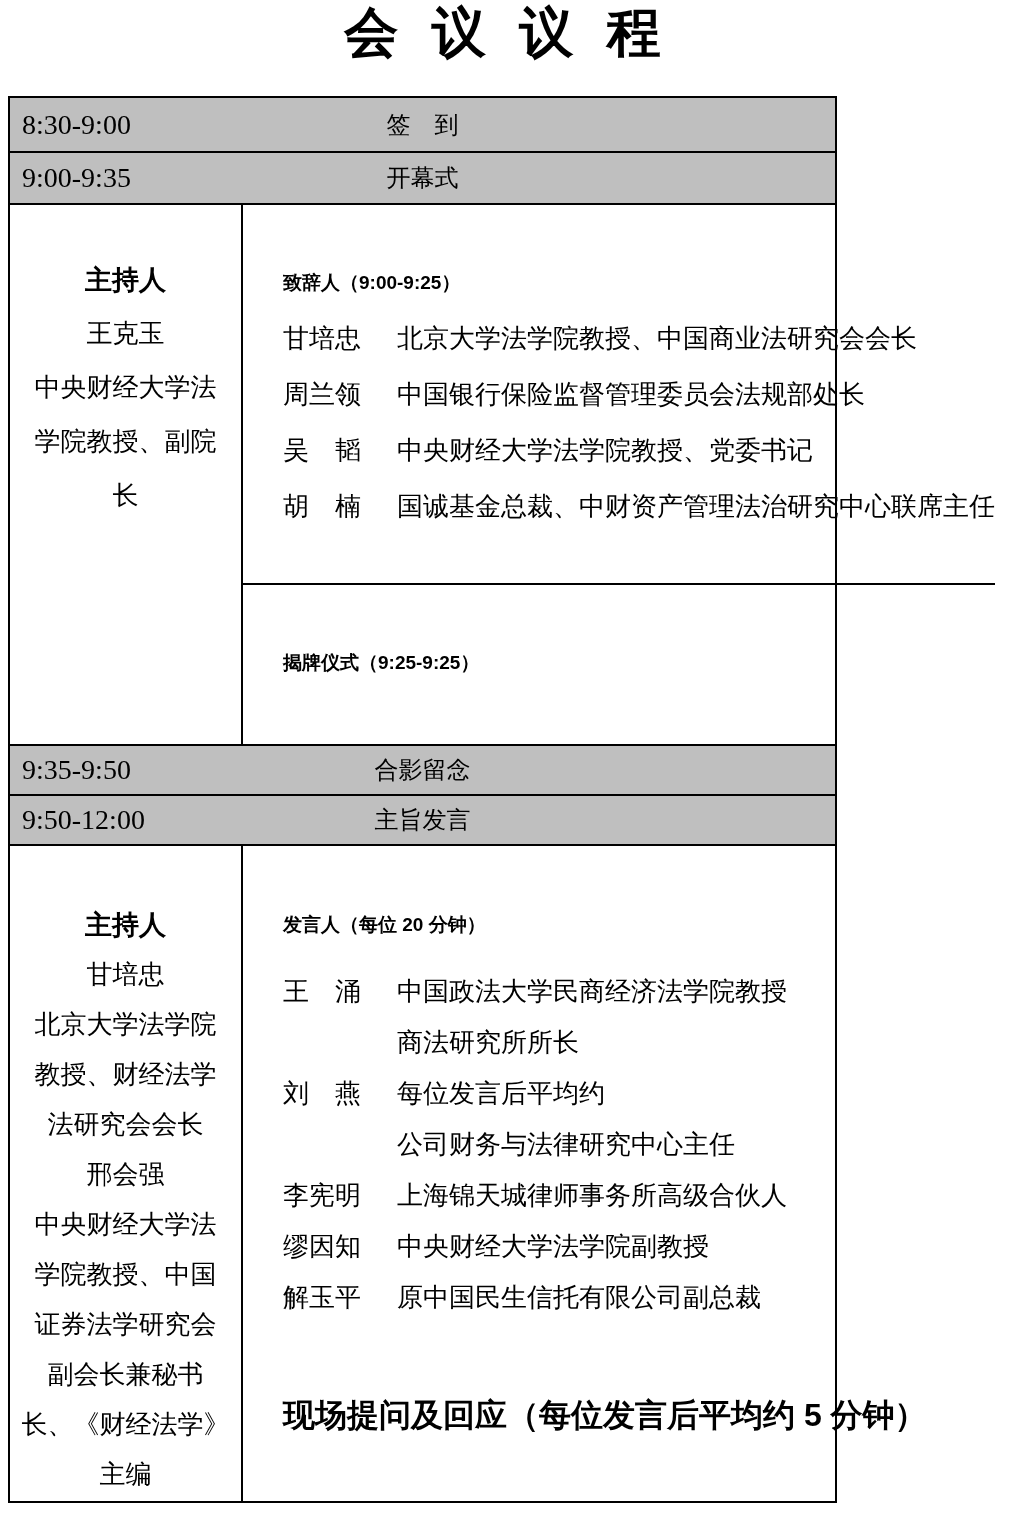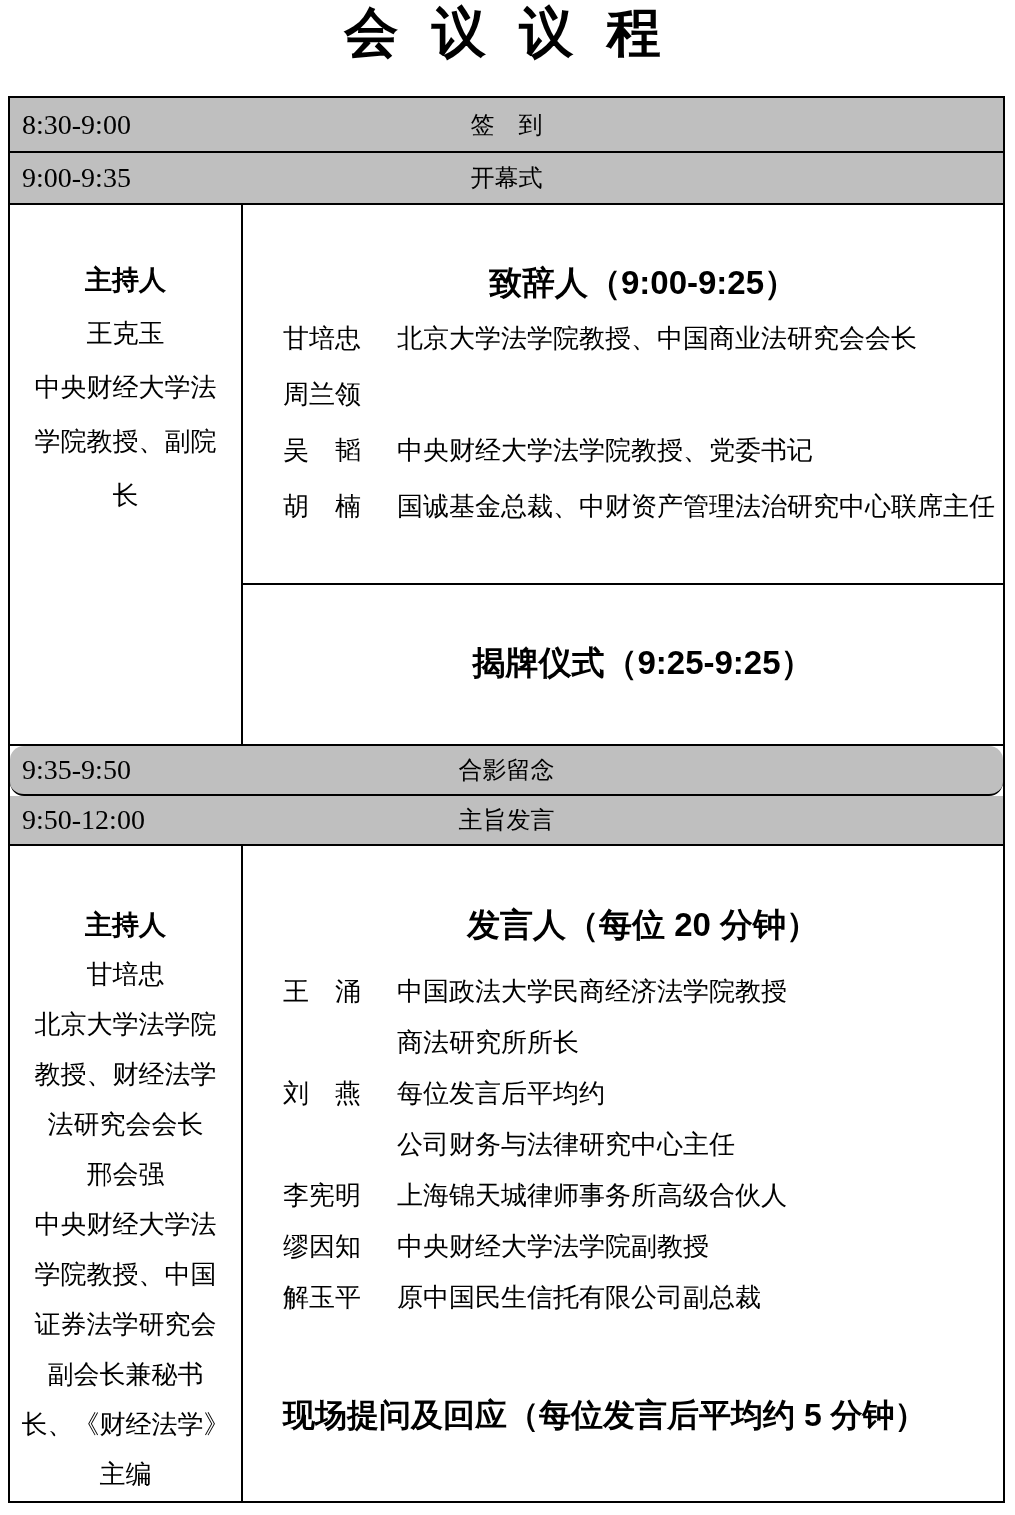--- a/index.html
+++ b/index.html
@@ -25,21 +25,21 @@
     font-size: 54px;
     font-weight: bold;
     letter-spacing: 10px;
     line-height: 66px;
     white-space: nowrap;
   }
   .agenda-table {
     position: absolute;
     left: 8px;
     top: 96px;
-    width: 997px;
+    width: 829px;
     height: 1407px;
     border: 2px solid #000000;
     box-sizing: border-box;
     display: flex;
     flex-direction: column;
     background: #ffffff;
   }
   .row { box-sizing: border-box; }
   .row-time {
     position: relative;
@@ -56,21 +56,21 @@
   }
   .row-time .activity-label {
     position: absolute;
     left: 0;
     right: 0;
     text-align: center;
     font-size: 24px;
   }
   #row-signin  { height: 55px; }
   #row-opening { height: 52px; }
-  #row-photo   { height: 50px; border-radius: 14px; }
+  #row-photo   { height: 50px; }
   #row-keynote { height: 50px; }
   .row-session {
     display: flex;
     border-bottom: 2px solid #000000;
   }
   #session-opening { height: 541px; }
   #session-keynote { flex: 1; border-bottom: none; }
   .host-cell {
     width: 233px;
     box-sizing: border-box;
@@ -98,24 +98,23 @@
   #speech-subcell {
     height: 380px;
     border-bottom: 2px solid #000000;
     padding-top: 50px;
   }
   #unveiling-subcell { flex: 1; padding-top: 50px; }
   #keynote-content { padding-left: 40px; padding-top: 53px; gap: 16px; }
   .block-heading {
     font-weight: bold;
     font-family: "Liberation Sans", "DejaVu Sans", sans-serif;
-    font-size: 33px;
+    font-size: 19px;
     line-height: 56px;
     white-space: nowrap;
-    text-align: center;
   }
   #speech-subcell .speaker-line { line-height: 56px; }
   #keynote-content .block-heading { line-height: 51px; }
   #keynote-content .speaker-line { line-height: 51px; }
   .speaker-line { display: flex; white-space: nowrap; }
   .speaker-name {
     display: inline-block;
     width: 106px;
     flex-shrink: 0;
     margin-right: 8px;
@@ -163,20 +162,21 @@
       <div class="content-cell">
         <div class="sub-cell" id="speech-subcell">
           <div class="block-heading">致辞人（9:00-9:25）</div>
           <div id="speech-speakers">
               <div class="speaker-line">
                 <span class="speaker-name">甘培忠</span>
                 <span class="speaker-desc">北京大学法学院教授、中国商业法研究会会长</span>
               </div>
               <div class="speaker-line">
                 <span class="speaker-name">周兰领</span>
+                <span class="speaker-desc">中国银行保险监督管理委员会法规部处长</span>
               </div>
               <div class="speaker-line">
                 <span class="speaker-name">吴　韬</span>
                 <span class="speaker-desc">中央财经大学法学院教授、党委书记</span>
               </div>
               <div class="speaker-line">
                 <span class="speaker-name">胡　楠</span>
                 <span class="speaker-desc">国诚基金总裁、中财资产管理法治研究中心联席主任</span>
               </div>
             </div>

